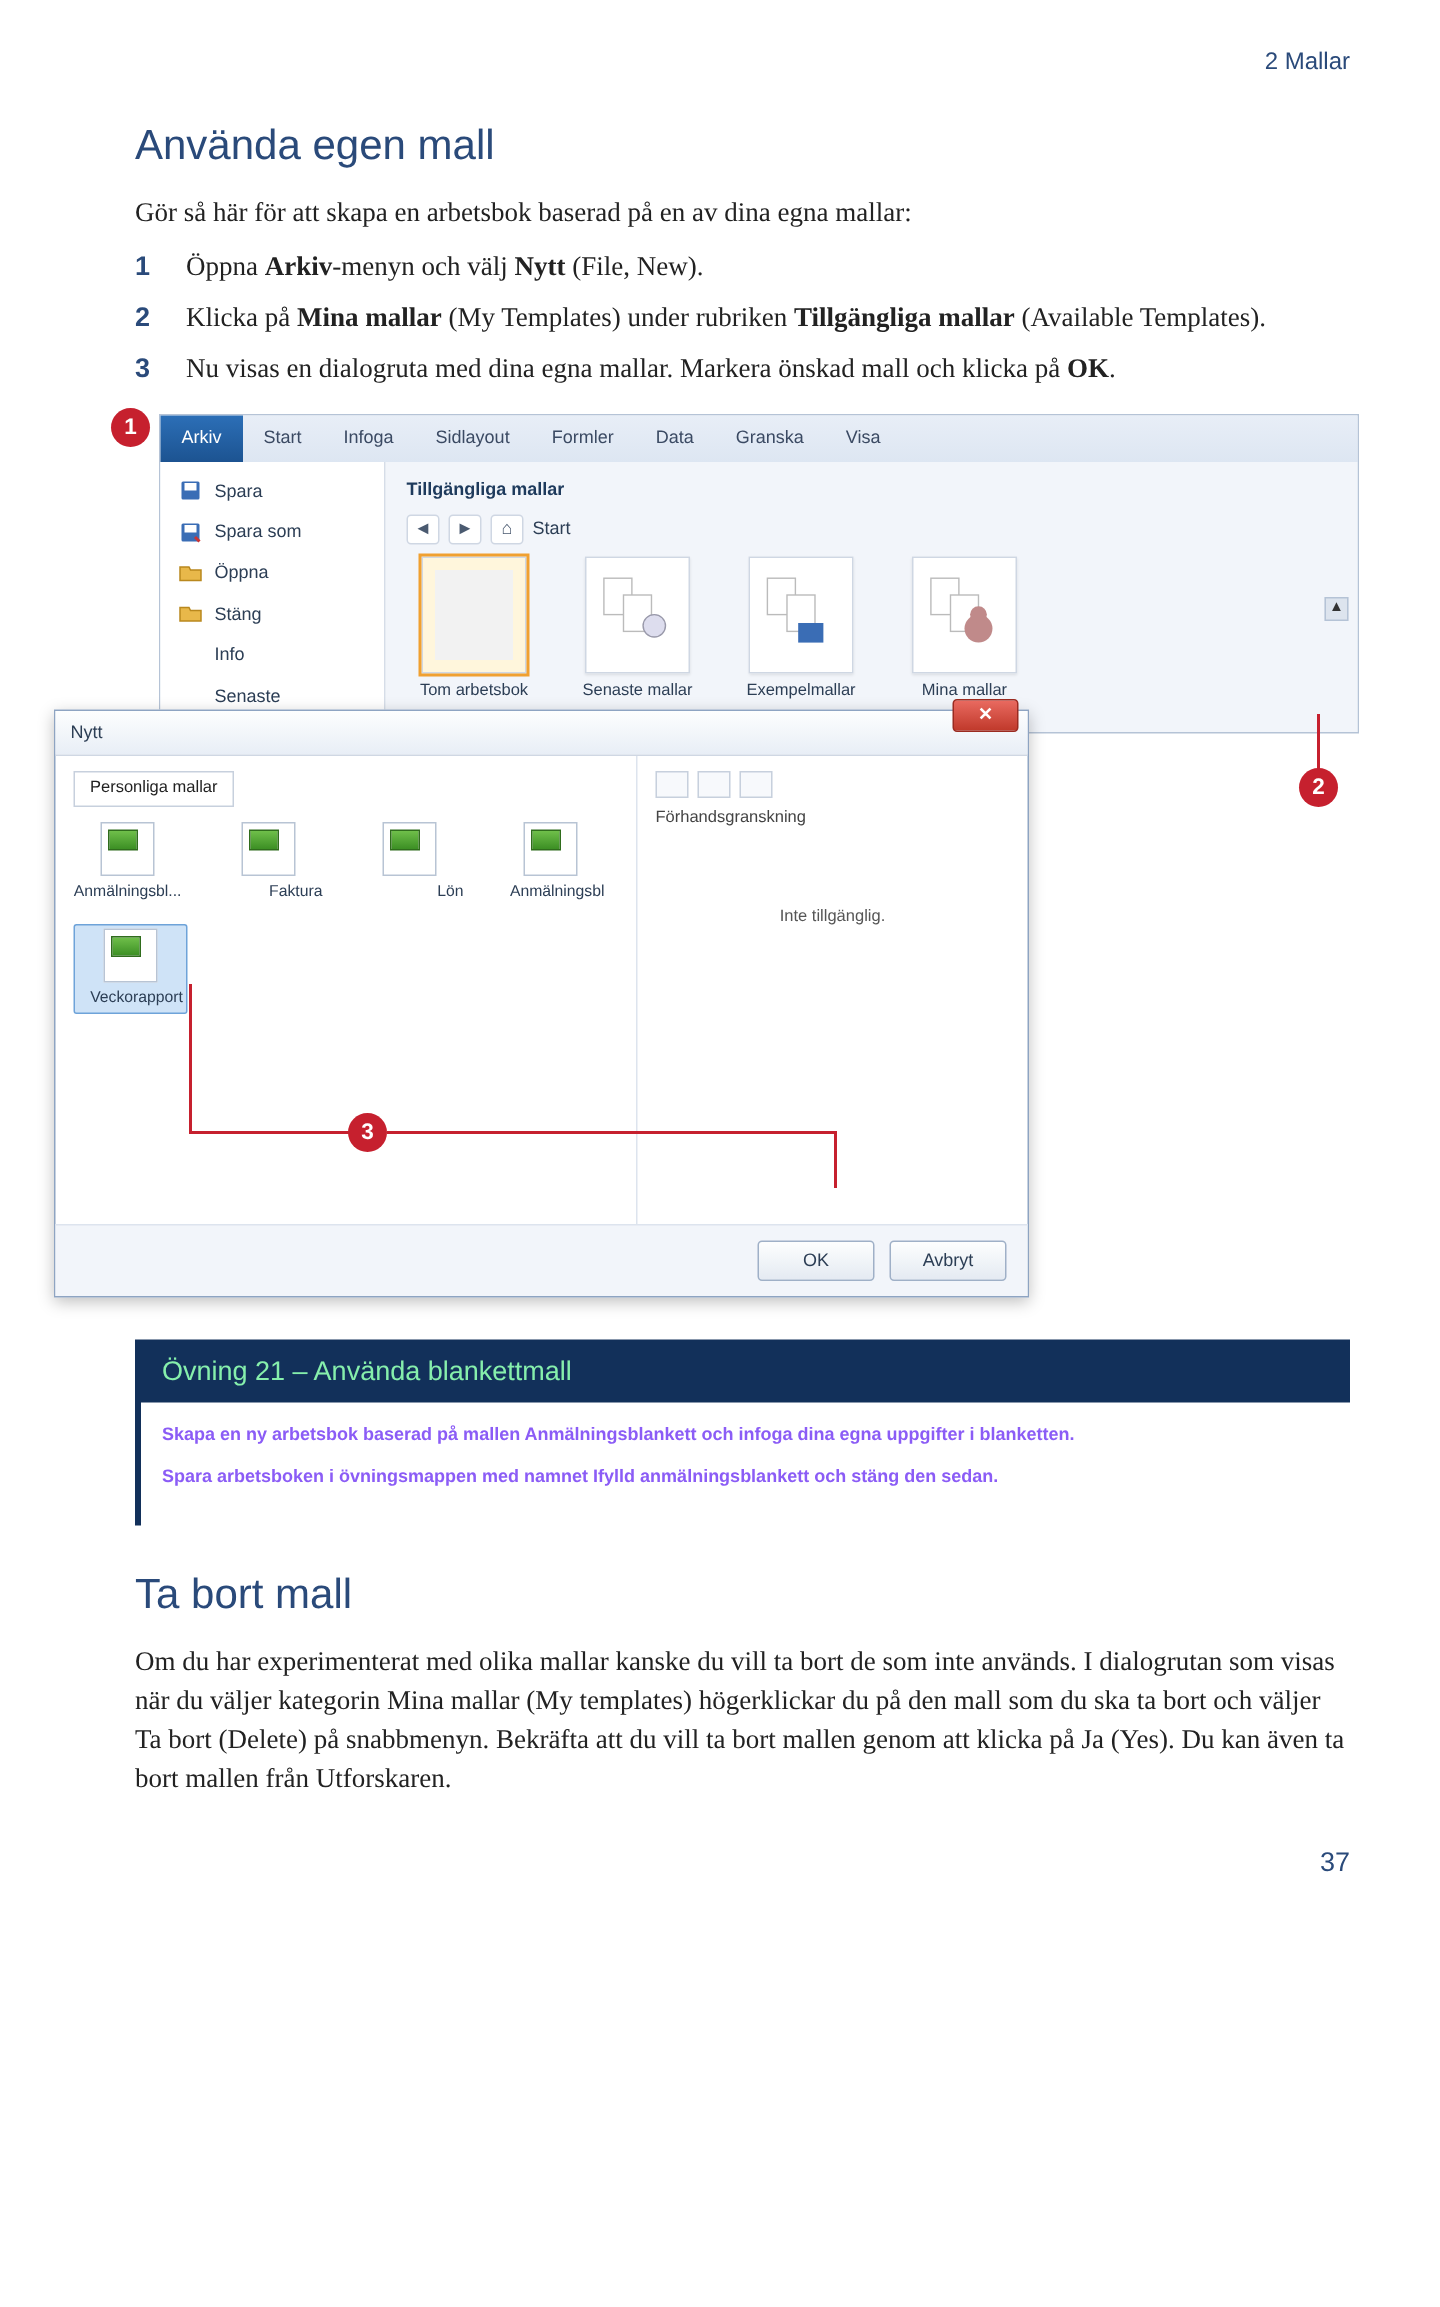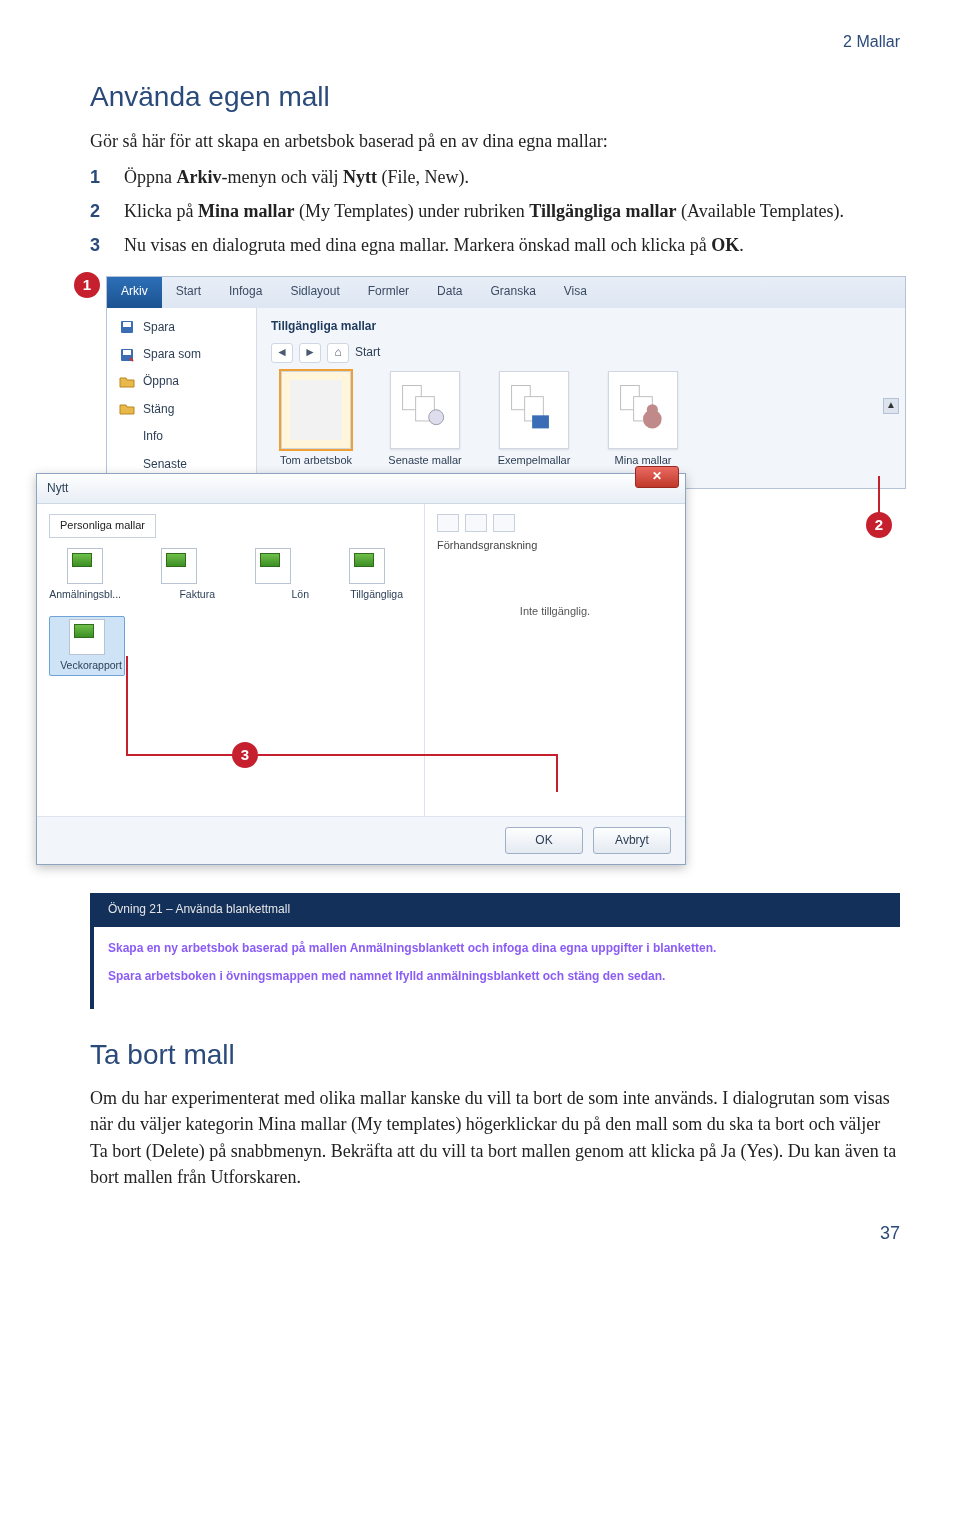--- a/index.html
+++ b/index.html
@@ -248,22 +248,22 @@
 
   
   .exercise {
     border-left: 4px solid #12305a;
     background: #fff;
     margin: 10px 0 26px 0;
     font-family: 'Helvetica Neue', Arial, sans-serif;
   }
   .ex-title {
     background: #12305a;
-    color: #e5e5e5;
-    font-size: 12px;
+    color: #86efac;
+    font-size: 18px;
     font-weight: 500;
     padding: 8px 14px;
   }
   .ex-body {
     padding: 12px 14px 14px;
     font-size: 12px;
     color: #8b5cf6;
     line-height: 1.5;
     font-weight: bold;
   }
@@ -442,21 +442,21 @@
             <div class="file">
               <div class="fthumb"></div>
               <div>Faktura</div>
             </div>
             <div class="file">
               <div class="fthumb"></div>
               <div>Lön</div>
             </div>
             <div class="file">
               <div class="fthumb"></div>
-              <div>Tillgängliga</div>
+              <div>Anmälningsbl</div>
             </div>
             <div class="file sel">
               <div class="fthumb"></div>
               <div>Veckorapport</div>
             </div>
           </div>
       </div>
       <div class="dlg-r">
         <div class="preview-tools">
           <div class="pt"></div>

